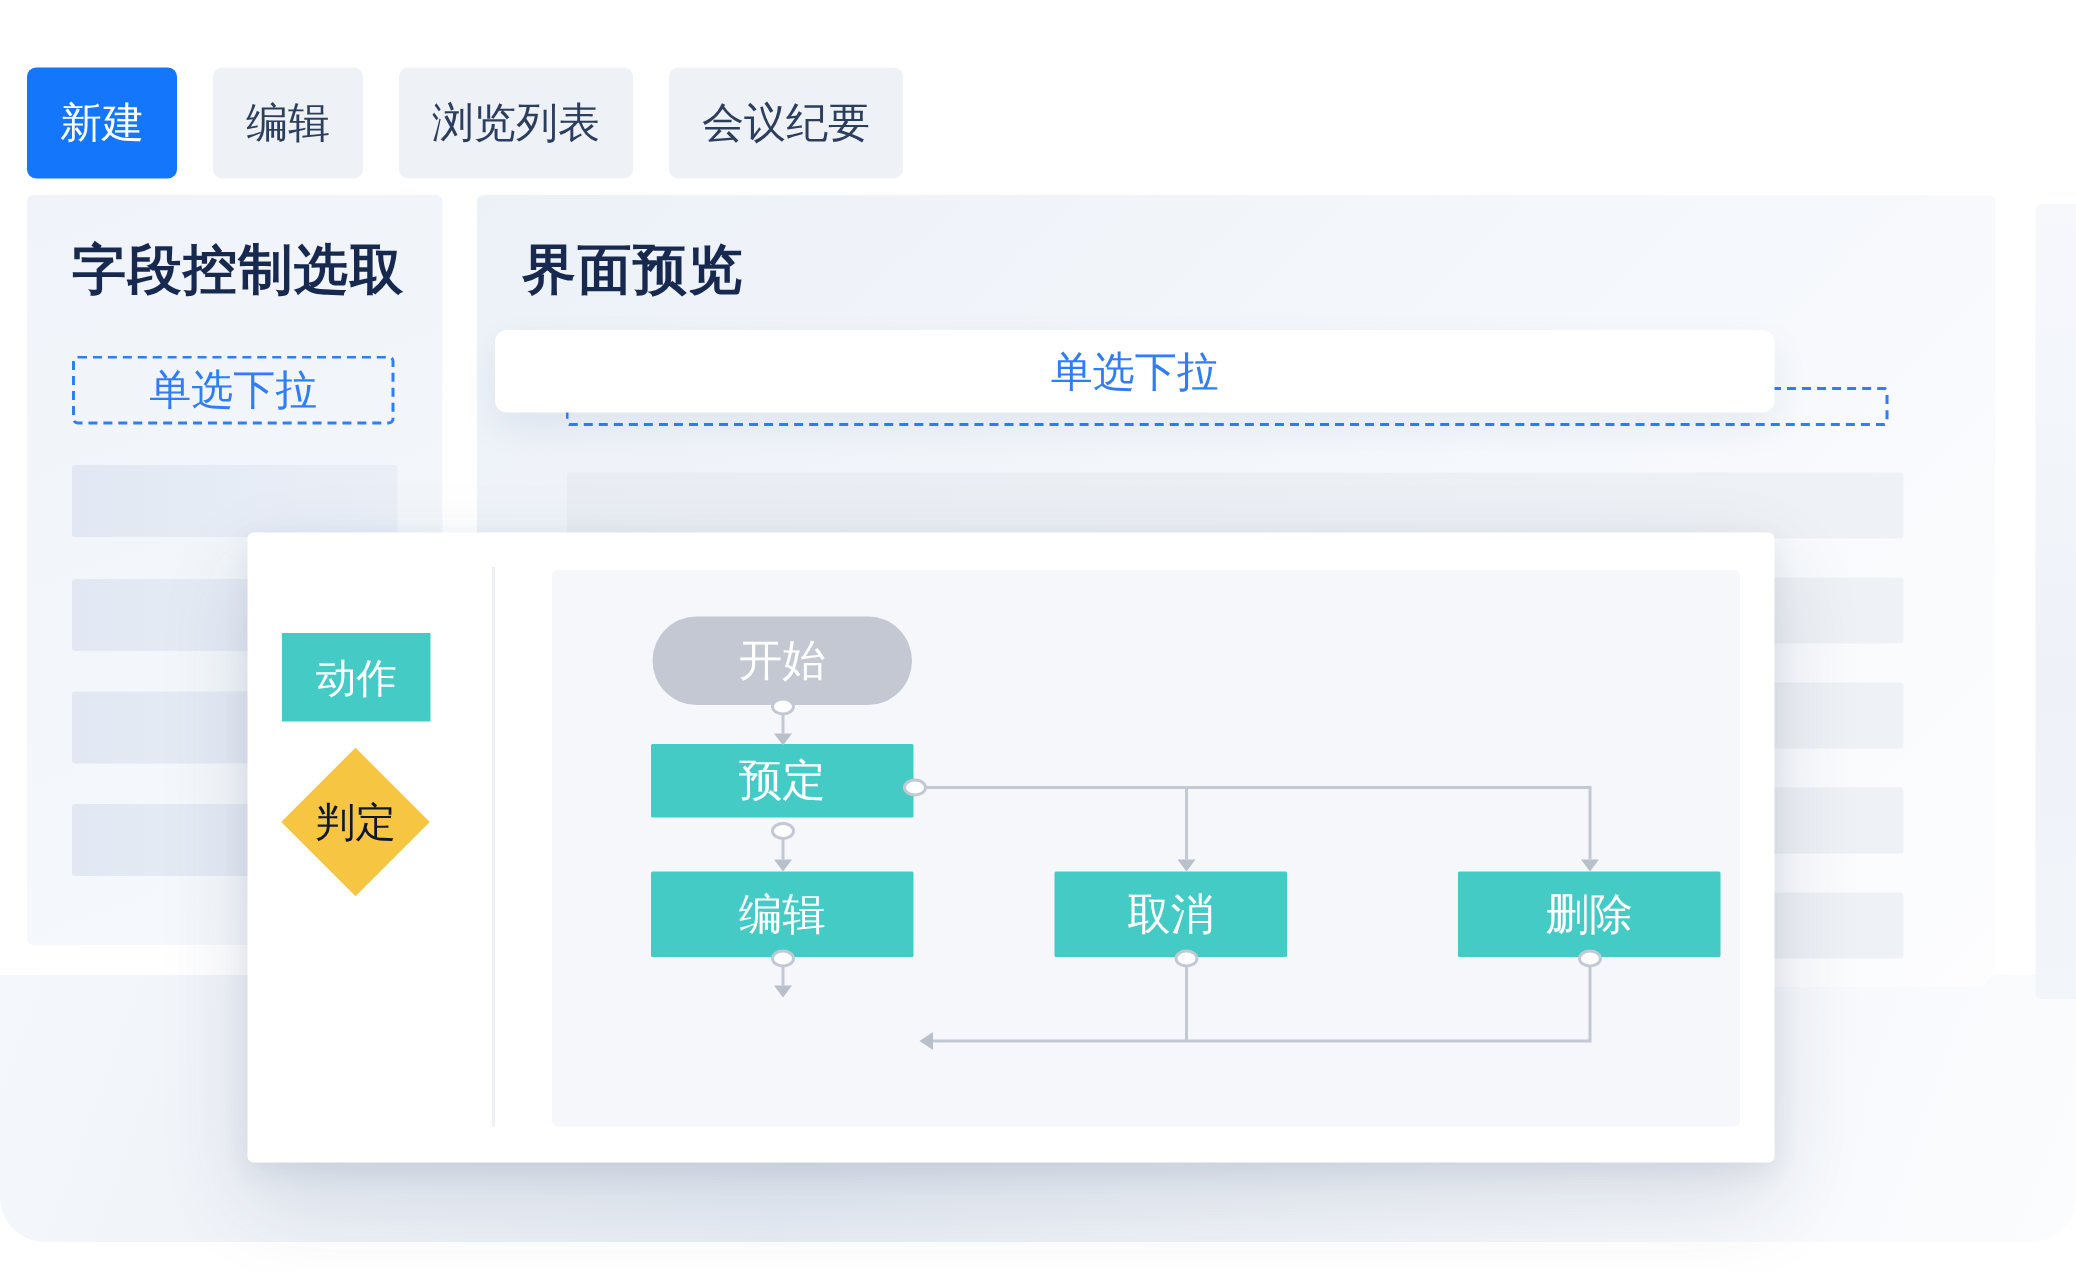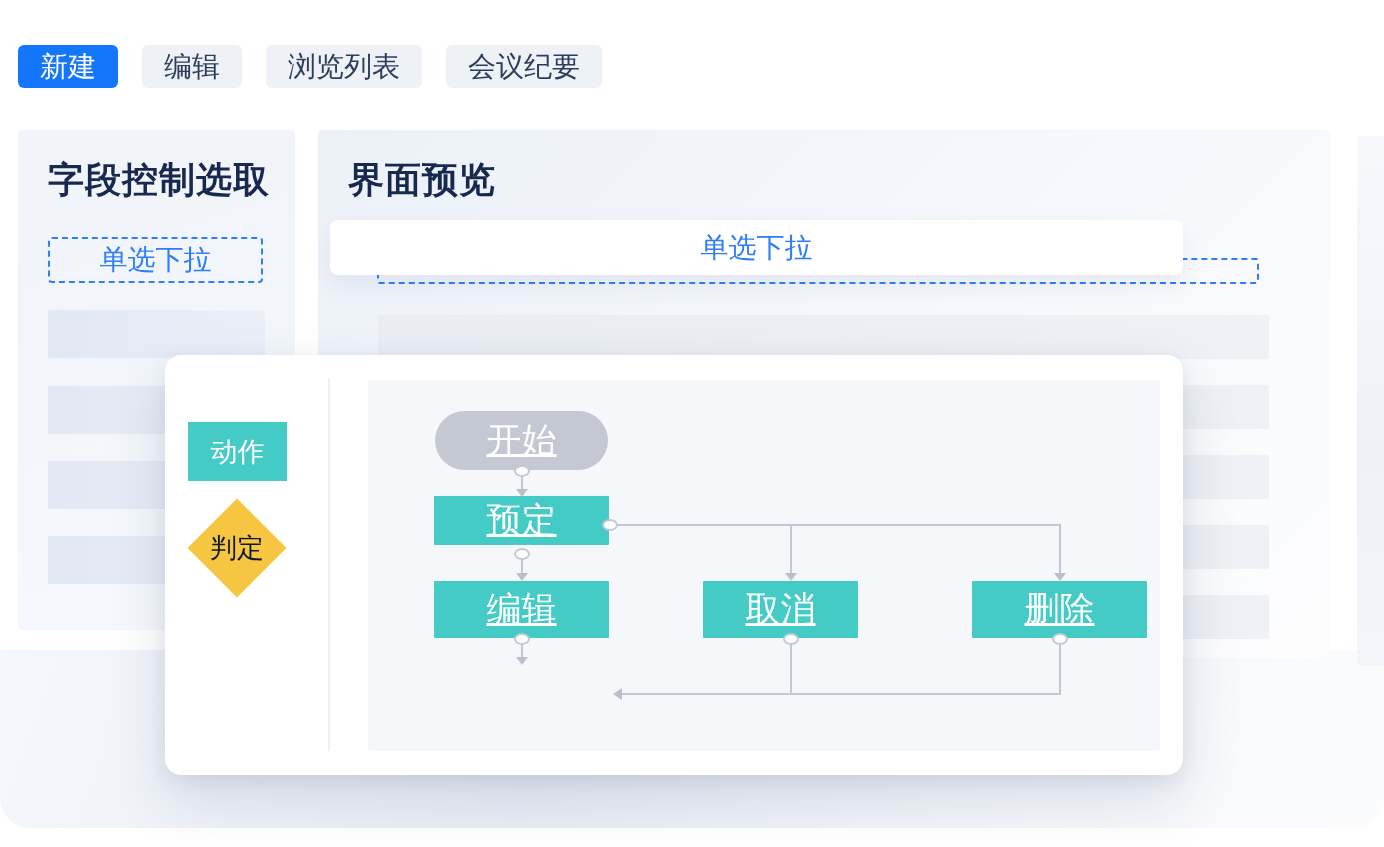--- a/index.html
+++ b/index.html
@@ -18,21 +18,21 @@
   }
   .backdrop-right{
     position:absolute;left:1357px;top:136px;width:27px;height:530px;z-index:0;
     background:linear-gradient(180deg,#f6f8fc 0%,#eef2f8 60%,#f2f5fa 100%);
     border-radius:4px 0 0 4px;
   }
 
   
   .tabs{position:absolute;left:18px;top:45px;display:flex;gap:24px;z-index:2;}
   .tab{
-    height:43px;display:flex;align-items:center;justify-content:center;
+    height:74px;display:flex;align-items:center;justify-content:center;
     padding:0 22px;border-radius:6px;font-size:28px;color:#2c3e5d;
     background:#eef1f5;cursor:pointer;white-space:nowrap;
   }
   .tab.active{background:#1476fb;color:#ffffff;}
 
   
   .card-left{
     position:absolute;left:18px;top:130px;width:277px;height:500px;z-index:1;
     background:linear-gradient(160deg,#f0f4fa 0%,#f3f7fb 60%,#f6f9fd 100%);
     border-radius:4px;
@@ -65,21 +65,21 @@
     color:#2f7ef7;font-size:28px;cursor:pointer;
   }
   .drop-target{
     position:absolute;left:59px;top:128px;width:878px;height:22px;z-index:2;
     border:2px dashed #2f7ef7;border-radius:3px;
   }
 
   
   .flow-panel{
     position:absolute;left:165px;top:355px;width:1018px;height:420px;z-index:5;
-    background:#ffffff;border-radius:16px;
+    background:#ffffff;border-radius:4px;
     box-shadow:0 24px 60px rgba(35,60,100,.14),0 6px 18px rgba(35,60,100,.08);
   }
   .palette-divider{position:absolute;left:163px;top:23px;width:2px;height:373px;background:#edf0f4;}
 
   .palette-rect{
     position:absolute;left:23px;top:67px;width:99px;height:59px;background:#45cbc5;
     display:flex;align-items:center;justify-content:center;color:#fff;font-size:27px;cursor:grab;
   }
   .palette-diamond{
     position:absolute;left:23px;top:144px;width:98px;height:98px;
@@ -91,21 +91,21 @@
     position:absolute;left:23px;top:257px;width:98px;height:98px;background:#1476fb;border-radius:50%;
     display:flex;align-items:center;justify-content:center;color:#fff;font-size:27px;cursor:grab;
   }
 
   .flow-canvas{
     position:absolute;left:203px;top:25px;width:792px;height:371px;
     background:#f5f7fa;border-radius:4px;
   }
   .flow-node{
     position:absolute;display:flex;align-items:center;justify-content:center;
-    color:#ffffff;font-size:35px;cursor:grab;z-index:2;text-decoration:underline;
+    color:#ffffff;font-size:29px;cursor:grab;z-index:2;
   }
   .flow-node.terminal{background:#c3c8d3;border-radius:30px;}
   .flow-node.action{background:#45cbc5;border-radius:1px;}
   .n-start{left:67px;top:31px;width:173px;height:59px;}
   .n-reserve{left:66px;top:116px;width:175px;height:49px;}
   .n-edit{left:66px;top:201px;width:175px;height:57px;}
   .n-cancel{left:335px;top:201px;width:155px;height:57px;}
   .n-delete{left:604px;top:201px;width:175px;height:57px;}
   .n-end{left:67px;top:285px;width:173px;height:57px;}
 

